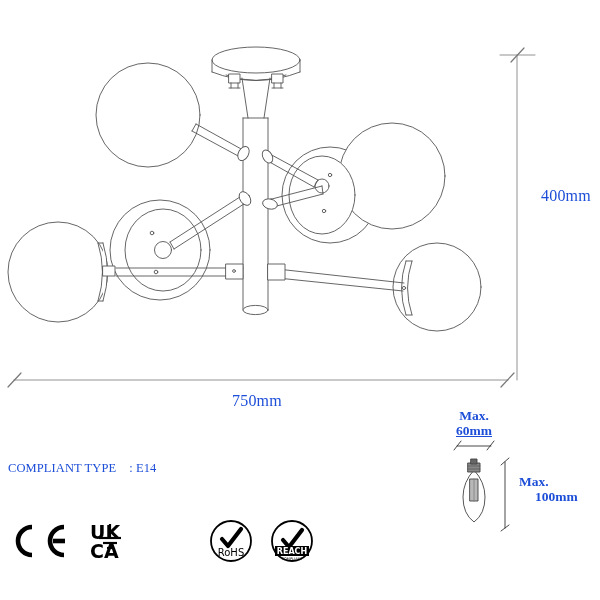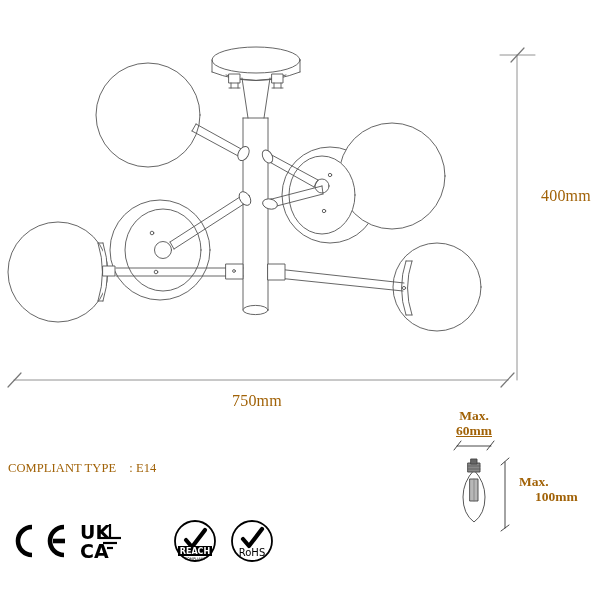--- a/index.html
+++ b/index.html
@@ -19,21 +19,21 @@
   #drawing-svg {
     position: absolute;
     left: 0;
     top: 0;
     width: 600px;
     height: 600px;
   }
   .txt {
     position: absolute;
     white-space: pre;
-    color: #a16207;
+    color: #1d4ed8;
     font-family: "Liberation Serif", "DejaVu Serif", serif;
   }
   .dim-label {
     font-size: 16px;
     letter-spacing: 0.2px;
   }
   .spec-line {
     font-size: 12.5px;
     letter-spacing: 0.1px;
   }
@@ -49,21 +49,21 @@
     text-align: left;
     line-height: 1.12;
   }
   #cert-row {
     position: absolute;
     left: 8px;
     top: 518px;
     height: 46px;
     display: flex;
     align-items: center;
-    gap: 7px;
+    gap: 17px;
   }
   .cert-item {
     display: flex;
     align-items: center;
     height: 46px;
   }
   .ip-text {
     font-family: "DejaVu Sans", "Liberation Sans", sans-serif;
     font-size: 29px;
     font-weight: bold;
@@ -265,33 +265,33 @@
     <div class="cert-item" style="margin-left:2px;">
       <svg width="36" height="42" viewBox="0 0 36 42">
         <text x="1" y="19" font-family="DejaVu Sans, sans-serif" font-size="19" font-weight="bold" fill="#000000">UK</text>
         <text x="1" y="38" font-family="DejaVu Sans, sans-serif" font-size="19" font-weight="bold" fill="#000000">CA</text>
       </svg>
     </div>
 
     <div class="cert-item" style="width:44px;"></div>
 
 
+    <div class="cert-item" style="margin-left:6px;">
+      <svg width="44" height="44" viewBox="0 0 44 44">
+        <circle cx="22" cy="22" r="20" fill="#ffffff" stroke="#000000" stroke-width="1.8"></circle>
+        <path d="M 13 20 L 19 27 L 32 10" fill="none" stroke="#000000" stroke-width="4.2" stroke-linecap="round" stroke-linejoin="round"></path>
+        <text x="22" y="37" font-family="DejaVu Sans, sans-serif" font-size="10" fill="#000000" text-anchor="middle">RoHS</text>
+      </svg>
+    </div>
+
     <div class="cert-item">
       <svg width="44" height="44" viewBox="0 0 44 44">
         <circle cx="22" cy="22" r="20" fill="#ffffff" stroke="#000000" stroke-width="1.8"></circle>
         <path d="M 13 21 L 19 28 L 32 11" fill="none" stroke="#000000" stroke-width="4.2" stroke-linecap="round" stroke-linejoin="round"></path>
         <rect x="5" y="27" width="34" height="10" fill="#000000"></rect>
         <text x="22" y="34.6" font-family="DejaVu Sans, sans-serif" font-size="8" font-weight="bold" fill="#ffffff" text-anchor="middle">REACH</text>
         <text x="22" y="41" font-family="DejaVu Sans, sans-serif" font-size="3.6" fill="#000000" text-anchor="middle">COMPLIANT</text>
       </svg>
     </div>
 
-    <div class="cert-item" style="margin-left:6px;">
-      <svg width="44" height="44" viewBox="0 0 44 44">
-        <circle cx="22" cy="22" r="20" fill="#ffffff" stroke="#000000" stroke-width="1.8"></circle>
-        <path d="M 13 20 L 19 27 L 32 10" fill="none" stroke="#000000" stroke-width="4.2" stroke-linecap="round" stroke-linejoin="round"></path>
-        <text x="22" y="37" font-family="DejaVu Sans, sans-serif" font-size="10" fill="#000000" text-anchor="middle">RoHS</text>
-      </svg>
-    </div>
-
   </div>
 
 </div>
 
 </body></html>

